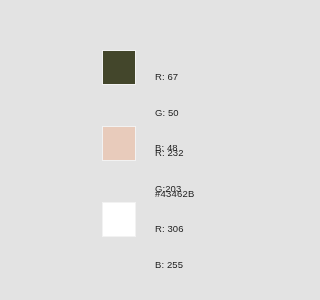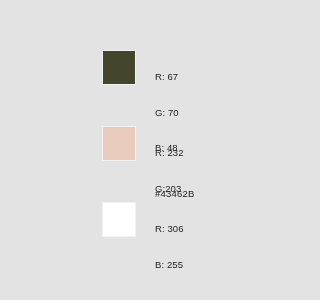--- a/index.html
+++ b/index.html
@@ -72,21 +72,21 @@
 </head>
 <body style="background: rgb(227, 227, 227);">
 
 <div id="palette">
 
   <div class="swatch-row row-0">
     <div class="chip" style="background-color: rgb(67, 70, 43); border-color: rgb(242, 242, 242);"></div>
     <div class="info">
       <div class="channels">
         <div class="channel-line">R: 67</div>
-        <div class="channel-line">G: 70</div>
+        <div class="channel-line">G: 50</div>
         <div class="channel-line">B: 48</div>
       </div>
       <div class="hex">#43462B</div>
     </div>
   </div>
 
   <div class="swatch-row row-1">
     <div class="chip" style="background-color: rgb(232, 203, 187); border-color: rgb(242, 242, 242);"></div>
     <div class="info">
       <div class="channels">

